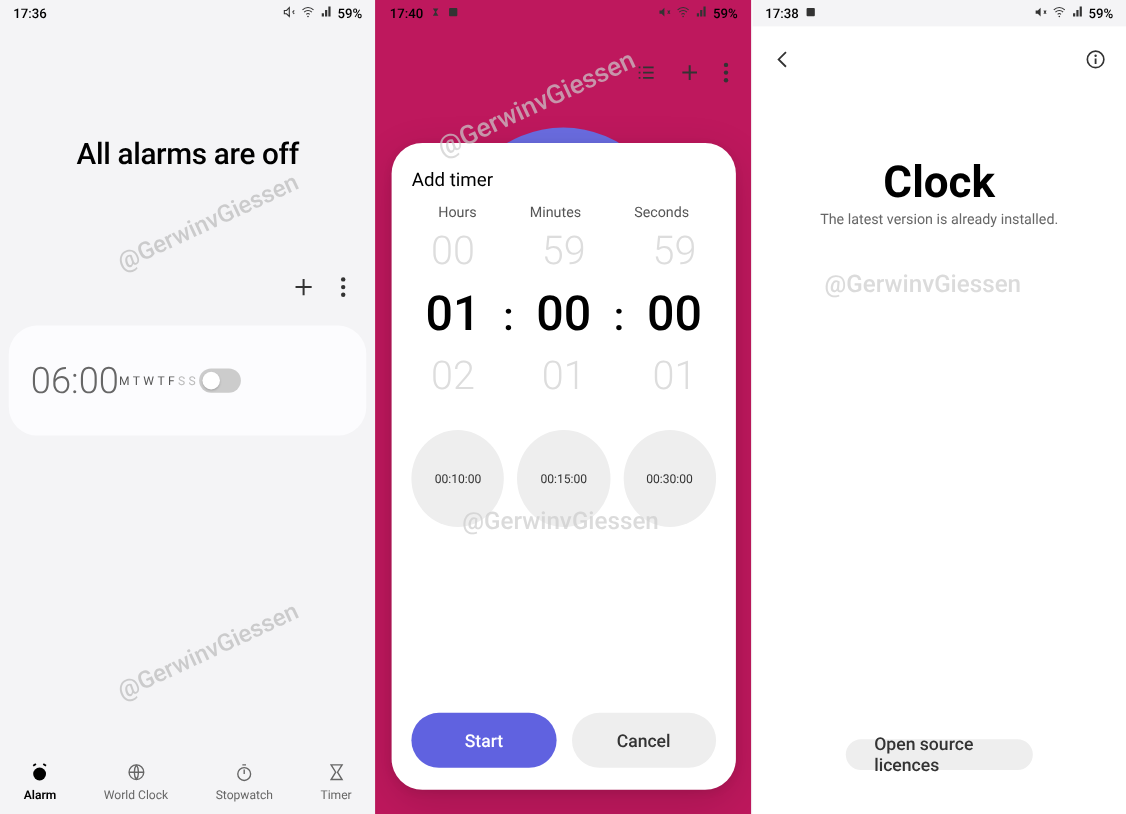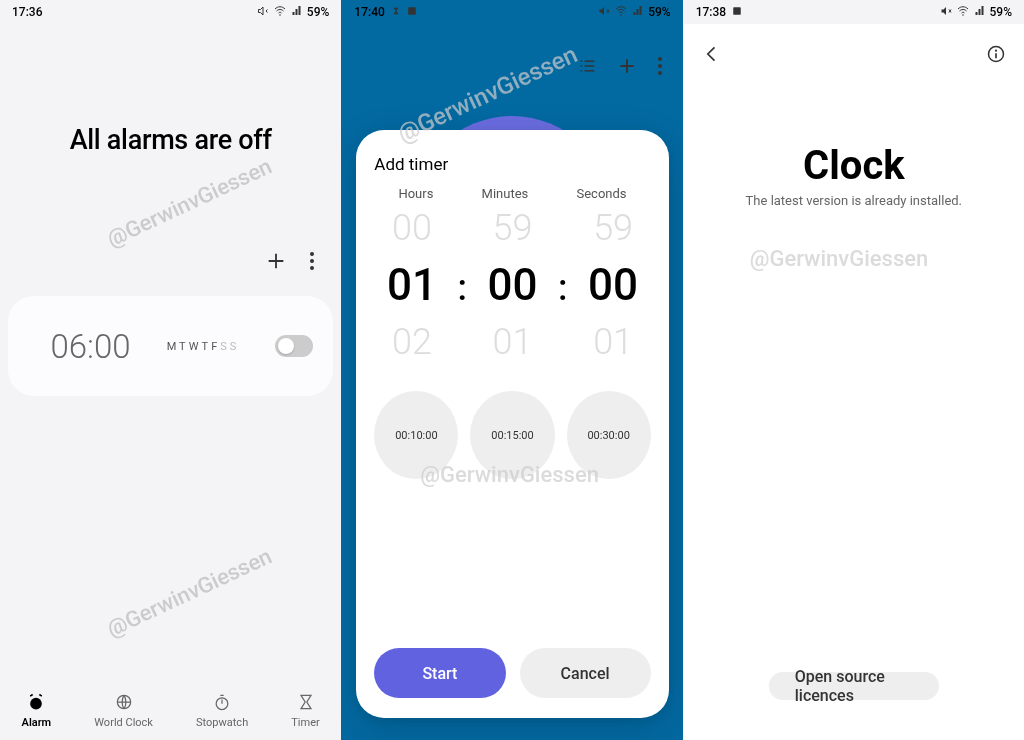--- a/index.html
+++ b/index.html
@@ -7,34 +7,34 @@
   .phone { width: 341.33px; height: 740px; position: relative; background: #f4f4f6; overflow: hidden; }
   .phone + .phone { border-left: 1px solid rgba(0,0,0,0.03); }
 
   
   .statusbar { height: 24px; display: flex; align-items: center; justify-content: space-between; padding: 0 12px; font-size: 12px; font-weight: 500; }
   .statusbar .right { display: flex; align-items: center; gap: 4px; }
 
   
   .p1-title { font-size: 27px; font-weight: 500; text-align: center; margin-top: 100px; letter-spacing: -0.3px; }
   .p1-toolbar { position: absolute; top: 250px; right: 26px; display: flex; gap: 22px; align-items: center; }
-  .card { background: #fcfcfe; border-radius: 26px; margin: 14px 8px 0; height: 100px; display: flex; align-items: center; padding: 0 20px; justify-content: flex-end; position: absolute; top: 282px; left:0; right:0;gap:36px;}
+  .card { background: #fcfcfe; border-radius: 26px; margin: 14px 8px 0; height: 100px; display: flex; align-items: center; padding: 0 20px; justify-content: flex-start; position: absolute; top: 282px; left:0; right:0;}
   .card .time { font-size: 33px; font-weight: 300; color: #666; }
   .card .days { font-size: 11px; letter-spacing: 3px; color: #bbb; }
   .card .days .on { color: #555; }
   .switch { width: 38px; height: 22px; border-radius: 11px; background: #ccc; position: relative; }
   .switch::after { content:""; position:absolute; width:16px; height:16px; background:#fff; border-radius:50%; top:3px; left:3px; box-shadow:0 1px 2px rgba(0,0,0,0.2);}
   
   .bottomnav { position: absolute; bottom: 0; left:0; right:0; height: 60px; display: flex; justify-content: space-around; align-items: center; }
   .bottomnav .item { display:flex; flex-direction:column; align-items:center; gap:4px; font-size:11px; color:#666; }
   .bottomnav .item.active { color:#000; font-weight:600;}
   .bottomnav svg { width:20px; height:20px; }
 
   
-  .p2 { background: #0369a1; }
+  .p2 { background: #be185d; }
   .p2-toolbar { position: absolute; top: 56px; right: 20px; display: flex; gap: 20px; align-items: center; }
   .p2-circle { width: 200px; height:200px; position:absolute; top:116px; left:50%; transform:translateX(-50%); border-radius:50%; background:#6a6ce0;}
   .sheet { position:absolute; left:14px; right:14px; top:130px; bottom:22px; background:#fff; border-radius:28px; box-shadow: 0 12px 40px rgba(0,0,0,0.14), 0 2px 8px rgba(0,0,0,0.08); padding: 24px 18px 20px; display:flex; flex-direction:column; overflow:hidden;}
   .sheet-title { font-size: 17px; font-weight: 400; margin-bottom: 12px; }
   .picker-headers { display:flex; justify-content: space-around; font-size:13px; color:#555; margin-bottom: 6px; }
   .picker { display:flex; justify-content: center; align-items:center; gap: 8px; }
   .pcol { display:flex; flex-direction:column; align-items:center; width: 80px;}
   .pcol .faded { font-size: 36px; font-weight: 300; color:#ddd; }
   .pcol .selected { font-size: 44px; font-weight: 500; color:#000; margin: 10px 0; }
   .psep { font-size: 36px; font-weight:500; color:#000; margin-top: 6px;}

